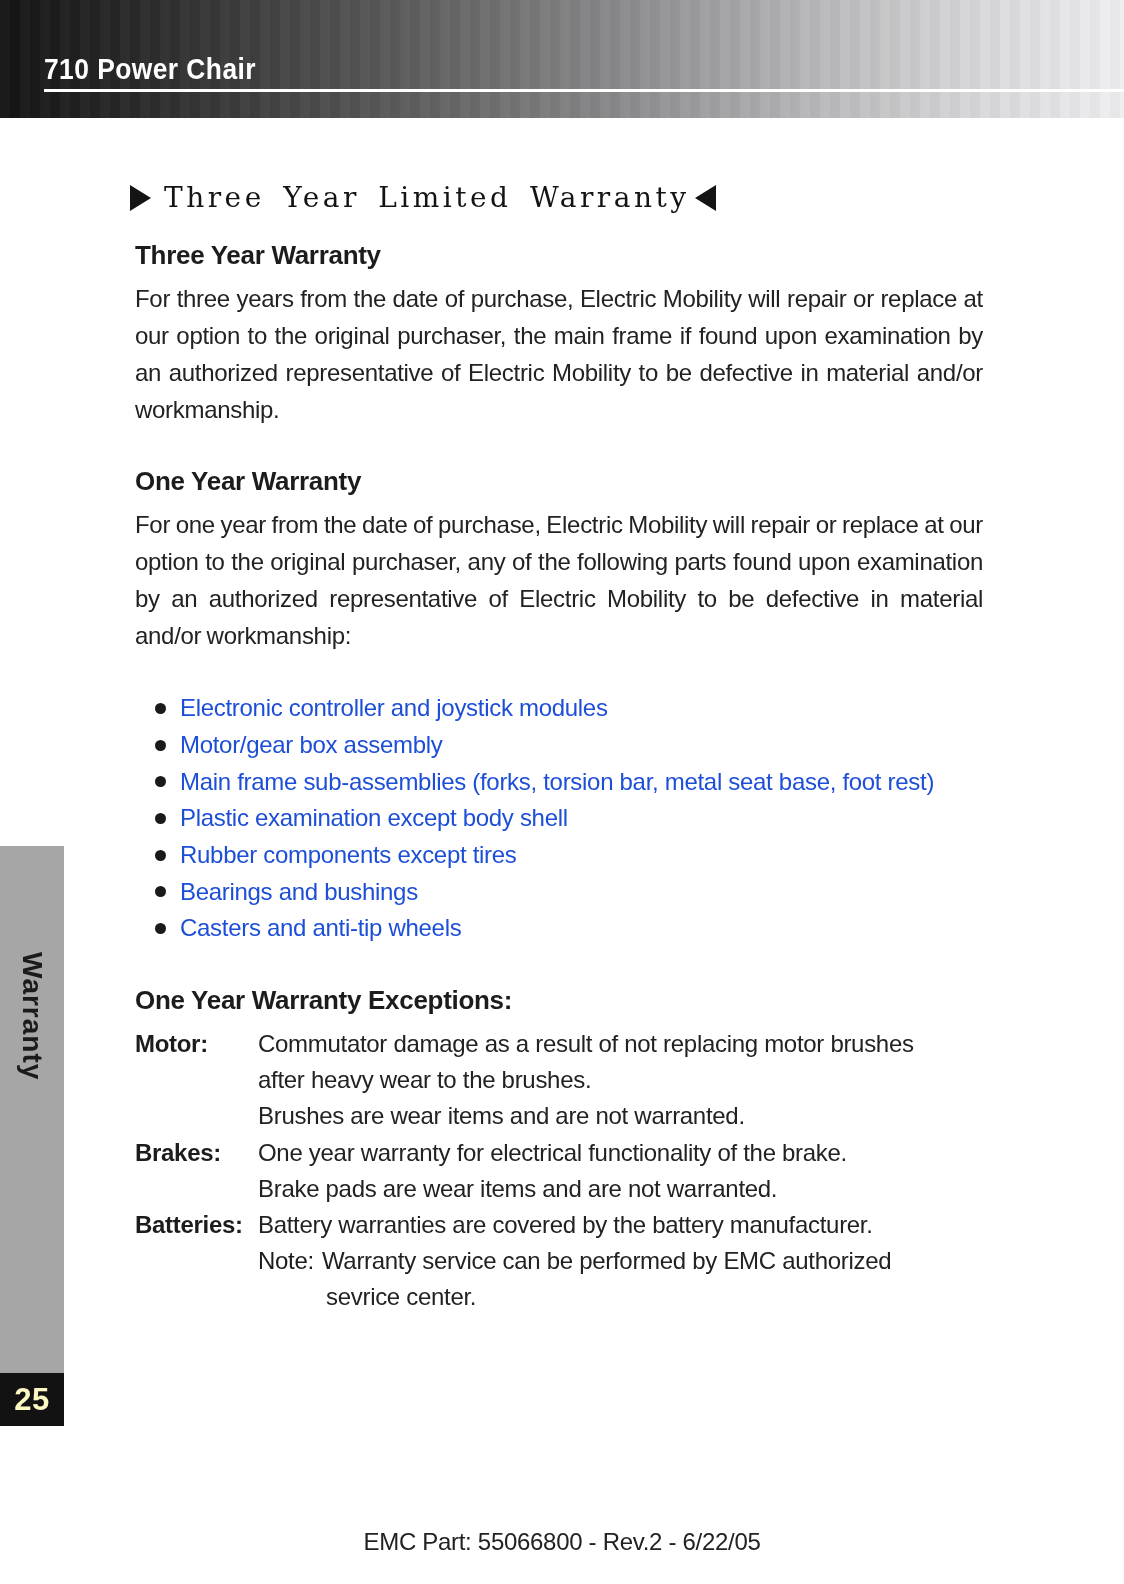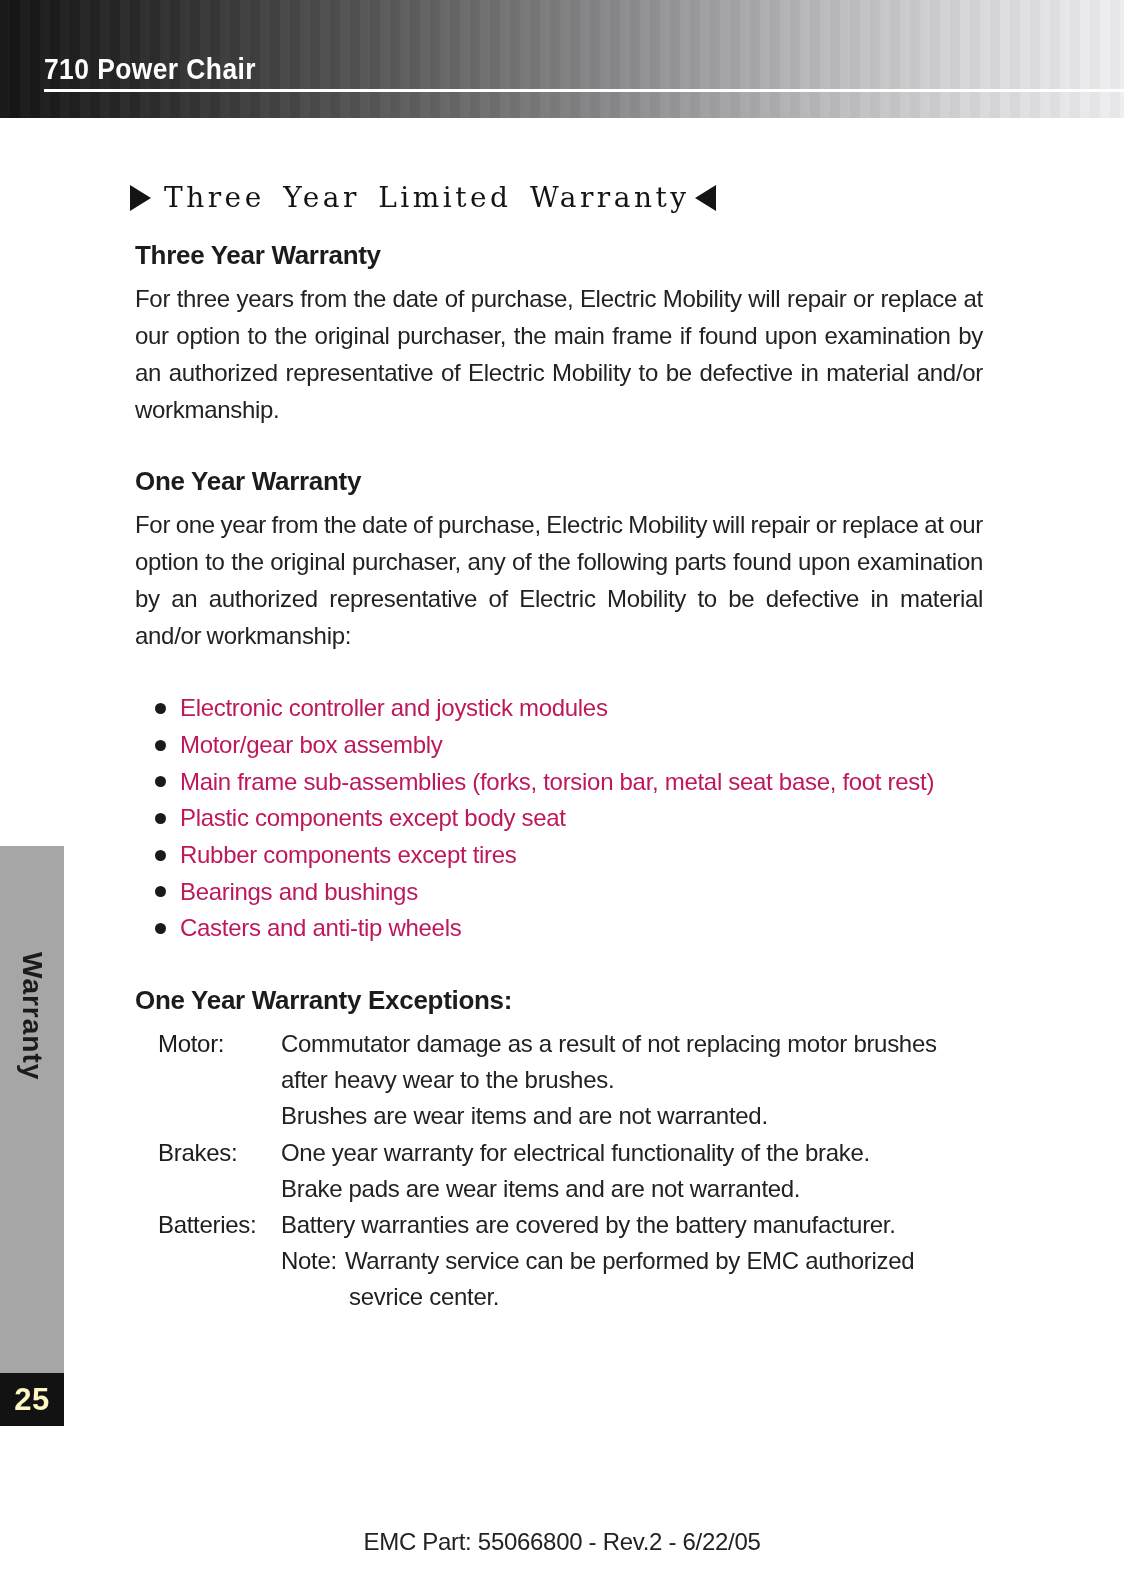--- a/index.html
+++ b/index.html
@@ -40,28 +40,28 @@
   .sec-three { top:240px; }
   .sec-one   { top:466px; }
   .sec-head { font-size:26px; font-weight:bold; margin:0; letter-spacing:-0.3px; color:#1c1c1c; }
   .body-text {
     margin:9px 0 0 0; font-size:24px; line-height:37px; text-align:justify;
     letter-spacing:-0.3px; word-spacing:-1px; color:#222222;
   }
 
   
   .bullets { position:absolute; left:155px; top:690px; margin:0; padding:0; list-style:none; }
-  .bullets li { display:flex; align-items:center; height:36.7px; font-size:24px; letter-spacing:-0.3px; color:#be185d; }
+  .bullets li { display:flex; align-items:center; height:36.7px; font-size:24px; letter-spacing:-0.3px; color:#1d4ed8; }
   .dot { width:11px; height:11px; border-radius:50%; background:#1a1a1a; margin-right:14px; flex:none; }
 
   
   .sec-exceptions { position:absolute; left:135px; top:985px; width:848px; }
   .ex-rows { position:absolute; left:135px; top:1026px; width:860px; }
   .ex-row { display:flex; align-items:center; height:36.2px; font-size:24px; letter-spacing:-0.3px; color:#222222; }
-  .ex-label { width:123px; flex:none; font-weight:normal; color:#1c1c1c;margin-left:23px; }
+  .ex-label { width:123px; flex:none; font-weight:bold; color:#1c1c1c; }
   .ex-note-label { font-weight:normal; margin-right:8px; color:#1c1c1c; }
   .indent2 { margin-left:68px; }
 
   
   .side-tab { position:absolute; left:0; top:846px; width:64px; height:527px; background:#a6a6a6; }
   .side-tab-label {
     position:absolute; top:106px; left:50%; transform:translateX(-50%);
     writing-mode:vertical-rl; font-size:28px; font-weight:bold; color:#1b1b1b; letter-spacing:1px;
   }
   .page-num-box {
@@ -108,21 +108,21 @@
     <li>
         <span class="dot"></span>
         <span>Motor/gear box assembly</span>
       </li>
     <li>
         <span class="dot"></span>
         <span>Main frame sub-assemblies (forks, torsion bar, metal seat base, foot rest)</span>
       </li>
     <li>
         <span class="dot"></span>
-        <span>Plastic components except body seat</span>
+        <span>Plastic examination except body shell</span>
       </li>
     <li>
         <span class="dot"></span>
         <span>Rubber components except tires</span>
       </li>
     <li>
         <span class="dot"></span>
         <span>Bearings and bushings</span>
       </li>
     <li>

